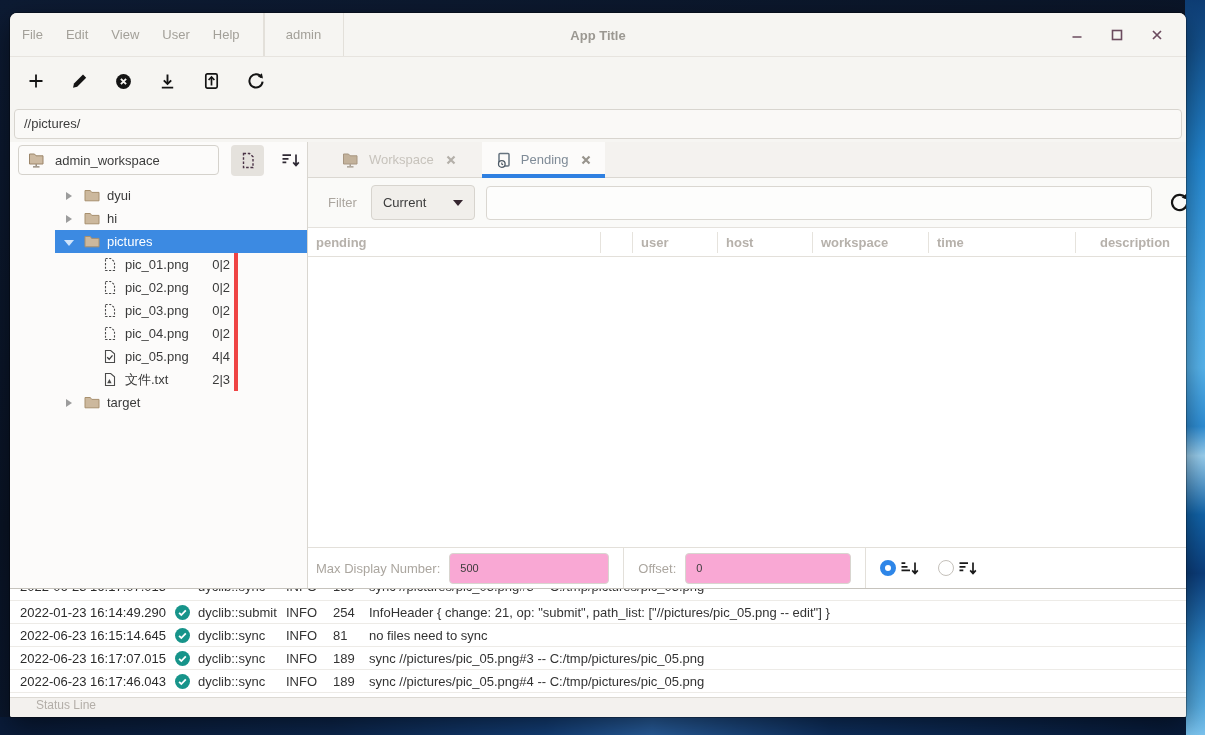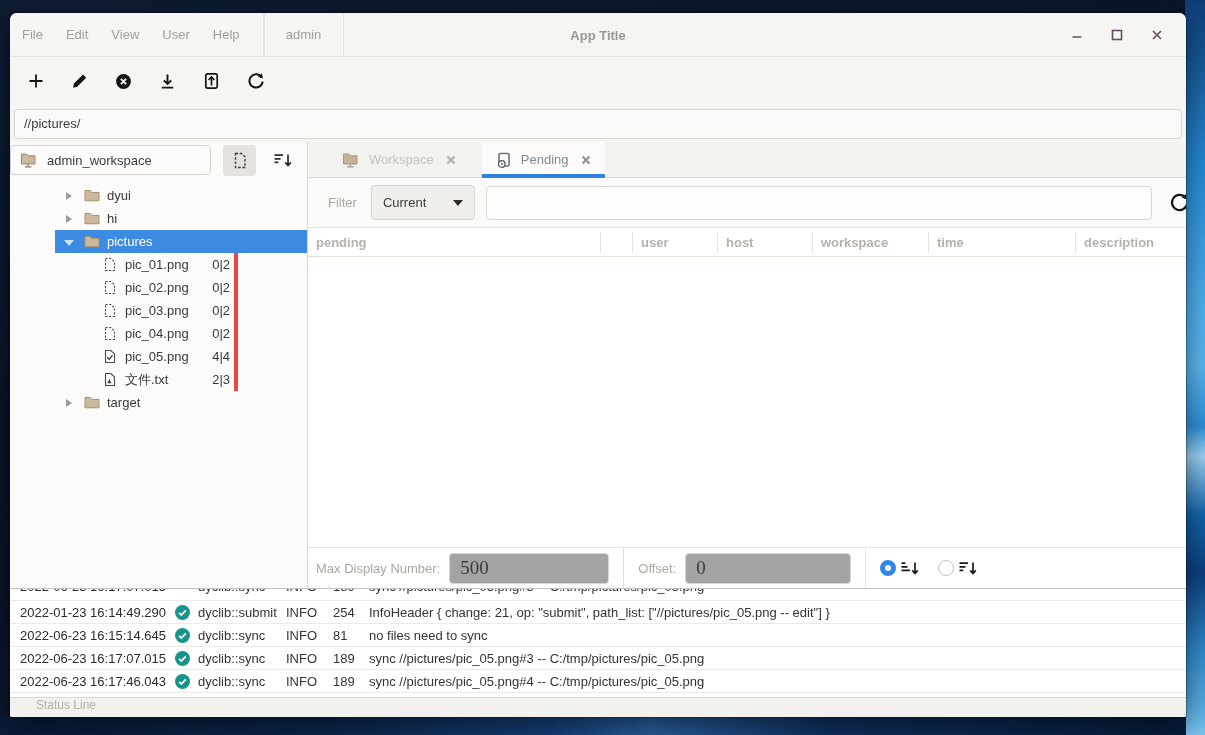--- a/index.html
+++ b/index.html
@@ -40,21 +40,21 @@
   
   .pathbar { flex:0 0 37px; display:flex; align-items:center; padding:0 4px; background:#f6f5f2; }
   .path-input { flex:1; height:30px; background:#faf9f7; border:1px solid #d8d5cf; border-radius:4px;
     padding:0 9px; font-size:13px; color:#3c3c3c; font-family:"Liberation Sans",sans-serif; outline:none; }
 
   
   .mainrow { flex:1; min-height:0; display:flex; }
 
   
   .sidebar { flex:0 0 298px; width:298px; border-right:1px solid #d9d6d0; display:flex; flex-direction:column; background:#fcfbfa; }
-  .sidebar-header { flex:0 0 36px; display:flex; align-items:center; padding-left:0; }
+  .sidebar-header { flex:0 0 36px; display:flex; align-items:center; padding-left:8px; }
   .ws-combo { width:201px; height:30px; border:1px solid #d5d2cc; border-radius:4px; background:#fcfbfa;
     display:flex; align-items:center; gap:9px; padding:0 9px; font-size:13px; color:#3c3c3c; cursor:pointer; }
   .doc-btn { width:33px; height:31px; background:#e5e2dd; border:none; border-radius:4px; margin-left:12px;
     display:flex; align-items:center; justify-content:center; cursor:pointer; }
   .sort-btn { width:26px; height:24px; margin-left:14px; display:flex; align-items:center; justify-content:center; cursor:pointer; background:none; border:none; }
 
   .tree { flex:1; padding-top:6px; font-size:13px; color:#3a3a3a; overflow:hidden; }
   .trow { height:23px; display:flex; align-items:center; position:relative; cursor:pointer;margin-left:45px; }
   .trow.selected { background:#3c8ae2; color:#fff; }
   .arrow { width:10px; height:10px; flex:0 0 10px; margin-left:9px; margin-right:9px; position:relative; }
@@ -84,27 +84,27 @@
   .caret { margin-left:auto; width:0; height:0; border-top:6px solid #35262f; border-left:5.5px solid transparent; border-right:5.5px solid transparent; }
   .search-input { flex:1; height:34px; background:#fdfdfc; border:1px solid #dad7d1; border-radius:4px;
     margin-right:16px; padding:0 8px; font-size:13px; outline:none; font-family:"Liberation Sans",sans-serif; }
   .refresh2 { flex:0 0 22px; width:22px; height:22px; margin-right:-4px; display:flex; align-items:center; justify-content:center; cursor:pointer; }
 
   .thead { flex:0 0 29px; display:flex; align-items:center; border-bottom:1px solid #e3e0da; background:#fff;
     font-size:13px; font-weight:bold; color:#b6b1ab; }
   .th { padding-left:8px; height:21px; line-height:21px; border-right:1px solid #e6e3dd; white-space:nowrap; overflow:hidden; }
   .th-pending { width:293px; } .th-blank { width:32px; } .th-user { width:85px; }
   .th-host { width:95px; } .th-workspace { width:116px; } .th-time { width:147px; }
-  .th-desc { flex:1; border-right:none; }
+  .th-desc { flex:1; border-right:none;text-align:center; }
   .tbody { flex:1; background:#fff; }
 
   .footerbar { flex:0 0 41px; border-top:1px solid #e3e0da; display:flex; align-items:center; padding-left:8px; font-size:13px; background:#fff; }
   .flabel { color:#aba69f; margin-right:9px; white-space:nowrap; }
-  .finput { width:160px; height:31px; border:1px solid #d8d5cf; border-radius:4px; background:#a3a3a3;
-    padding:0 10px; font-size:19px; color:#3c3c3c; outline:none; font-family:Liberation Serif, serif; }
+  .finput { width:160px; height:31px; border:1px solid #d8d5cf; border-radius:4px; background:#f9a8d4;
+    padding:0 10px; font-size:11px; color:#3c3c3c; outline:none; font-family:Liberation Sans, sans-serif; }
   .finput.offset { width:166px; }
   .vdiv { width:1px; height:40px; background:#e3e0da; margin:0 14px; }
   .radio { width:16px; height:16px; border-radius:50%; flex:0 0 16px; cursor:pointer; }
   .radio.on { border:5px solid #2e86e8; background:#fff; }
   .radio.off { border:1px solid #c5c1bb; background:#fff; }
   .sort-mini { width:22px; height:17px; margin-left:4px; margin-right:16px; display:flex; align-items:center; }
 
   
   .logpanel { flex:0 0 109px; border-top:1px solid #c6c3bd; background:#fff; overflow:hidden; font-size:13px; color:#333; }
   .log-clip { height:12px; overflow:hidden; border-bottom:1px solid #edebe7; }

